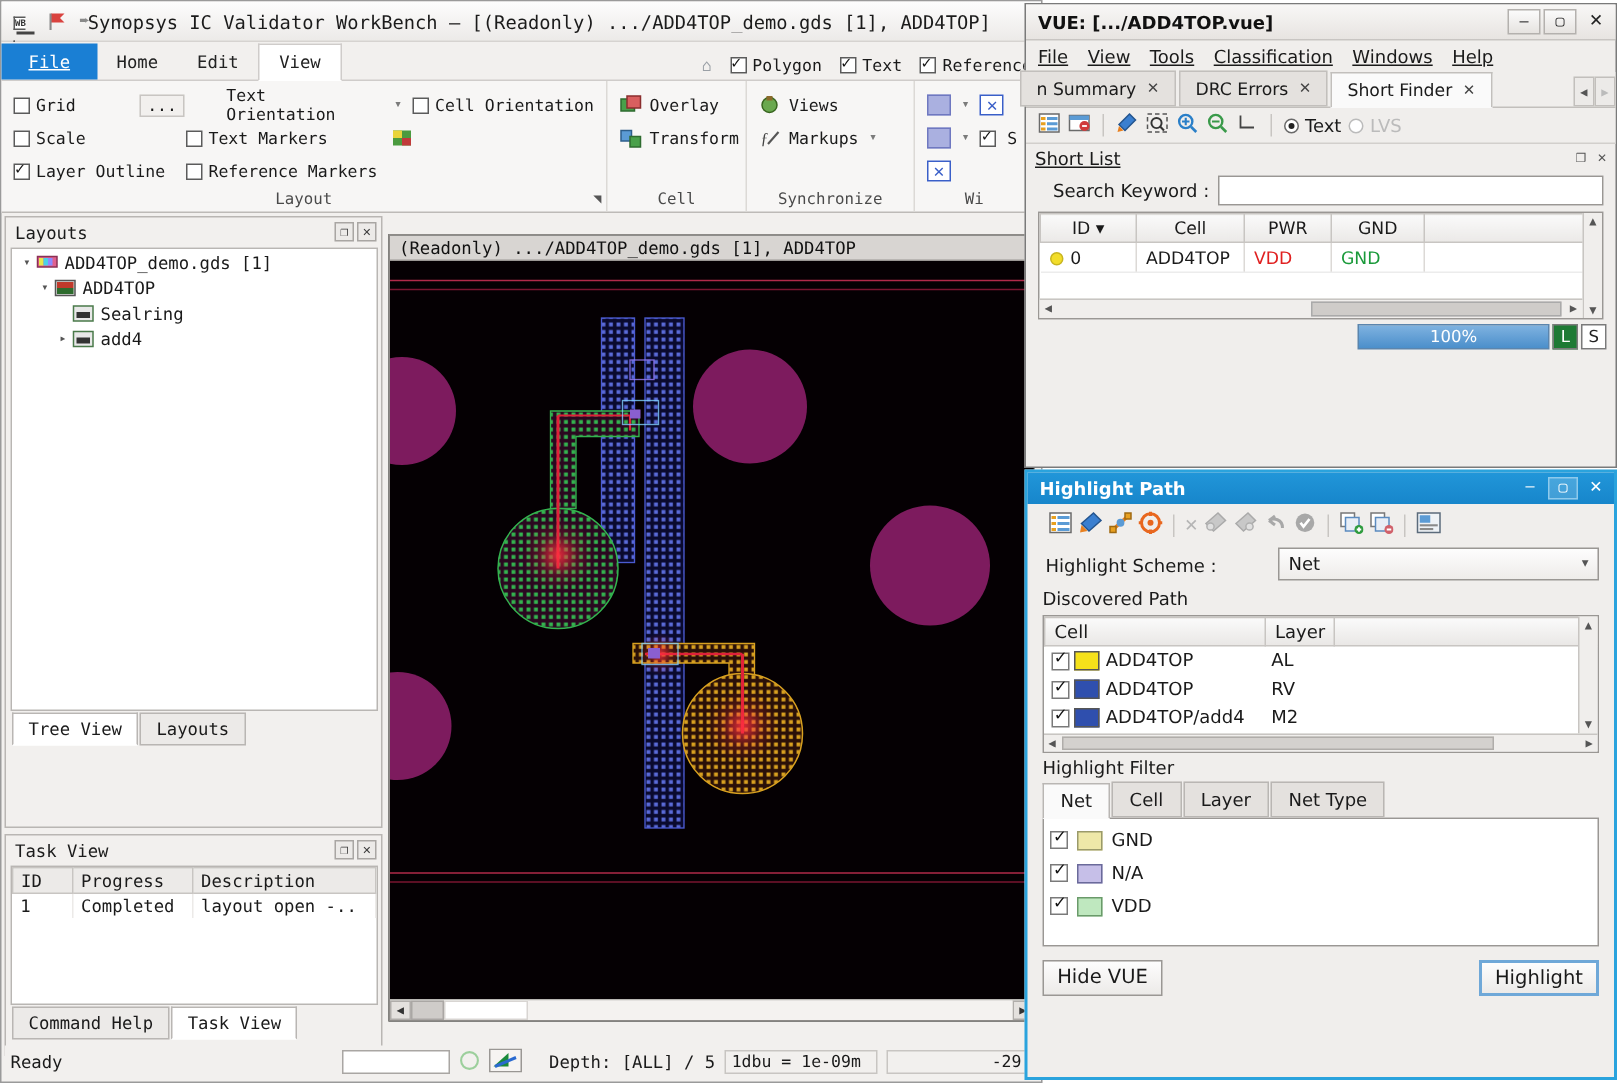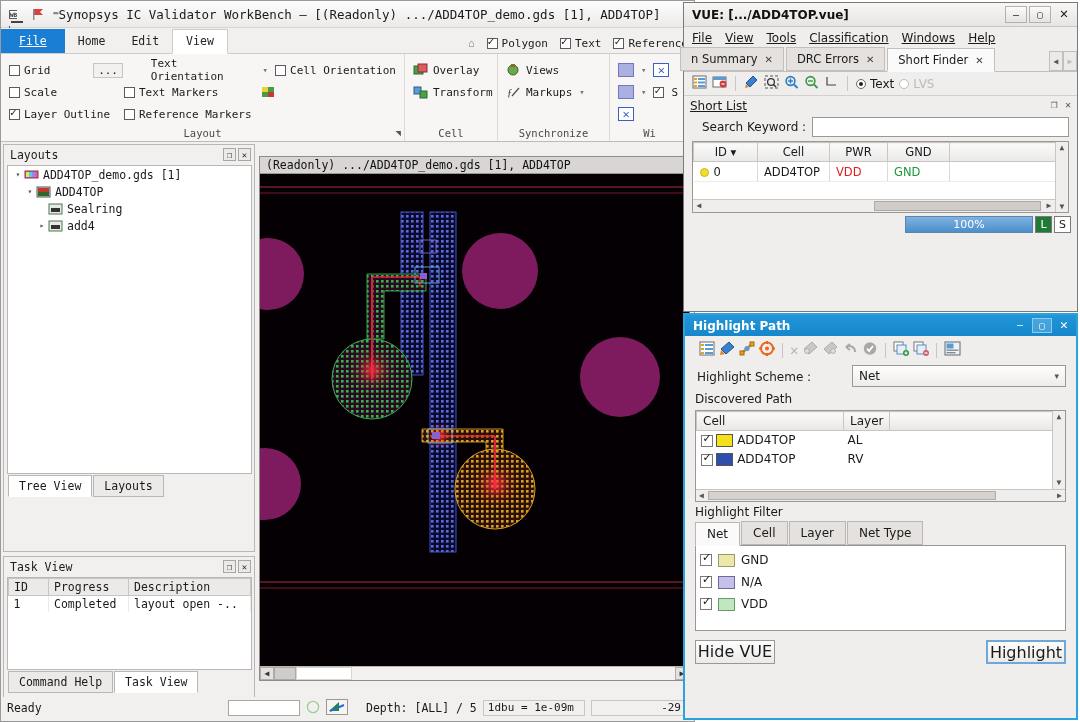--- a/index.html
+++ b/index.html
@@ -190,21 +190,21 @@
   table.hgrid td { padding:1px 4px; height:19px; }
   .swatch { width:17px; height:13px; display:inline-block; border:1px solid #555;
             vertical-align:middle; }
   .ck { width:12px;height:12px;border:1px solid #7a7a7a; background:#fff;
         display:inline-block; position:relative; vertical-align:middle; }
   .ck.on:after { content:"✓"; position:absolute; left:1px; top:-4px; font-size:11px; color:#111; }
   .ftab { font-size:12px; font-family:"DejaVu Sans", sans-serif; padding:4px 11px;
           border:1px solid #b9b6b3; background:#e4e1de; margin-right:1px; }
   .ftab.active { background:#fafafa; border-bottom-color:#fafafa; margin-bottom:-1px; }
   .pbtn { height:24px; min-width:80px; border:1px solid #9a9794;
-          background:linear-gradient(#fdfdfd,#eceae8); font-size:16px;
+          background:linear-gradient(#fdfdfd,#eceae8); font-size:13px;
           font-family:"DejaVu Sans", sans-serif; text-align:center; line-height:22px; }
   .pbtn.default { border:2px solid #6fa8d8; }
 </style>
 </head>
 <body>
 
 <div id="main-window">
 
   <div id="main-titlebar">
     <div class="qat">
@@ -824,20 +824,29 @@
       </tr>
       <tr>
         <td>
           <span class="ck on"></span>
           <span class="swatch" style="background:#2f4fae;"></span>
           <span>ADD4TOP</span>
         </td>
         <td>RV</td>
         <td></td>
       </tr>
+      <tr>
+        <td>
+          <span class="ck on"></span>
+          <span class="swatch" style="background:#2f4fae;"></span>
+          <span>ADD4TOP/add4</span>
+        </td>
+        <td>M2</td>
+        <td></td>
+      </tr>
     </tbody>
       </table>
     <div style="position:absolute;right:0;top:0;bottom:12px;width:13px;background:#f0eeec;border-left:1px solid #c8c5c2;">
       <div style="height:12px;text-align:center;font-size:8px;line-height:12px;color:#555;">▲</div>
       <div style="position:absolute;bottom:0;height:12px;width:100%;text-align:center;font-size:8px;line-height:12px;color:#555;">▼</div>
     </div>
     <div style="position:absolute;left:0;right:0;bottom:0;height:12px;background:#f0eeec;border-top:1px solid #c8c5c2;display:flex;">
       <div style="width:11px;text-align:center;font-size:8px;line-height:11px;color:#555;">◀</div>
       <div style="flex:1;position:relative;">
           <div style="position:absolute;left:1px;right:58px;top:1px;bottom:1px;background:#d4d1ce;border:1px solid #b0adaa;"></div>

